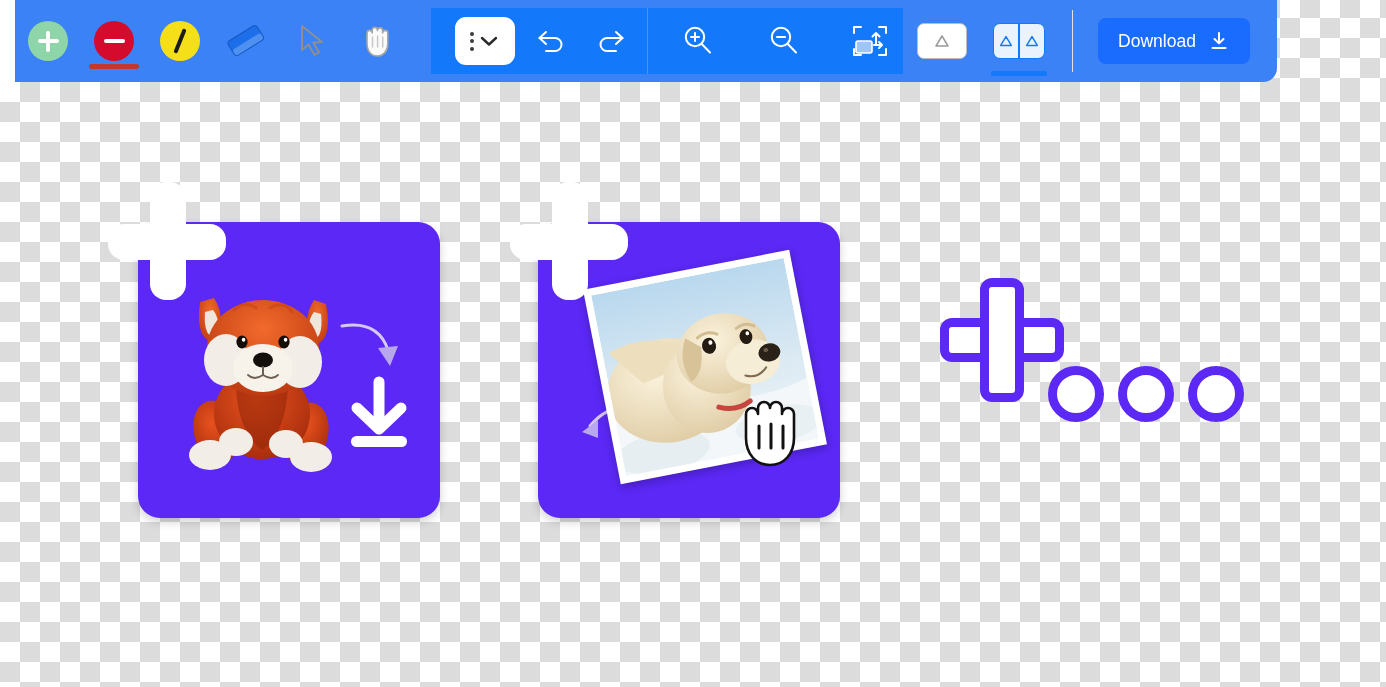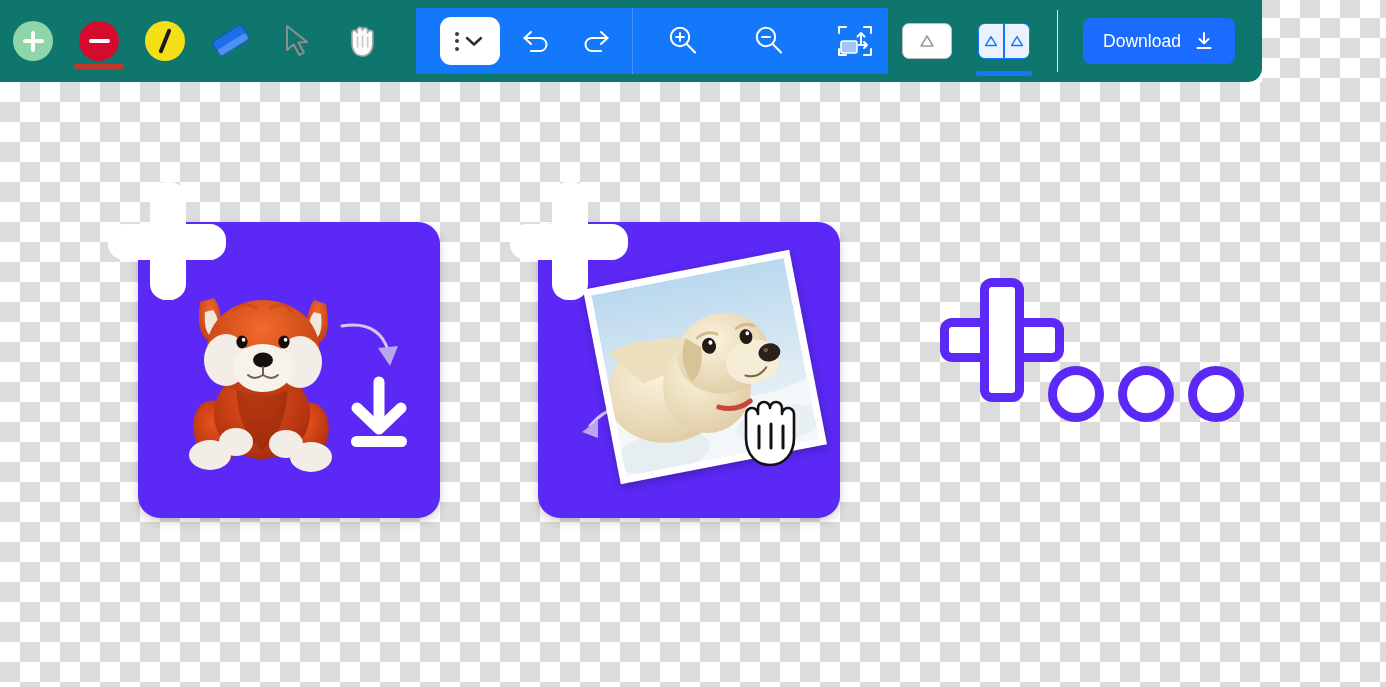--- a/index.html
+++ b/index.html
@@ -25,22 +25,22 @@
     background-color:#ffffff;
     background-image:
       linear-gradient(45deg,#dcdcdc 25%,transparent 25%,transparent 75%,#dcdcdc 75%,#dcdcdc),
       linear-gradient(45deg,#dcdcdc 25%,transparent 25%,transparent 75%,#dcdcdc 75%,#dcdcdc);
     background-size:40px 40px;
     background-position:-1262px -82px, -1242px -62px;
   }
 
   
   .toolbar{
-    position:absolute; left:0; top:0; width:1262px; height:82px;
-    background:#0f766e; border-bottom-right-radius:14px;
+    position:absolute; left:15px; top:0; width:1262px; height:82px;
+    background:#3b82f6; border-bottom-right-radius:14px;
     z-index:10;
   }
   .tool-group-left{
     position:absolute; left:0; top:0; height:82px;
     display:flex; align-items:center;
   }
   .tool-btn{
     width:66px; height:82px; display:flex; align-items:center;
     justify-content:center; position:relative; cursor:pointer;
     background:none; border:none;

